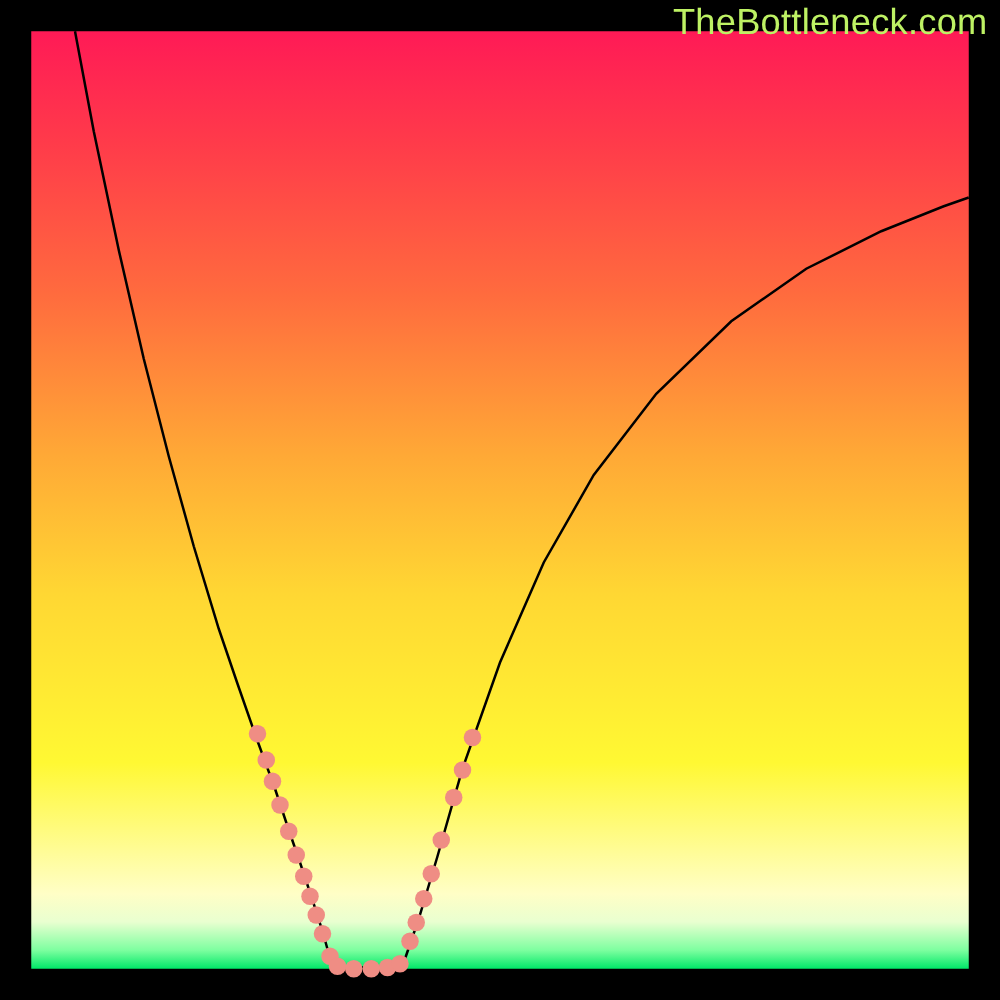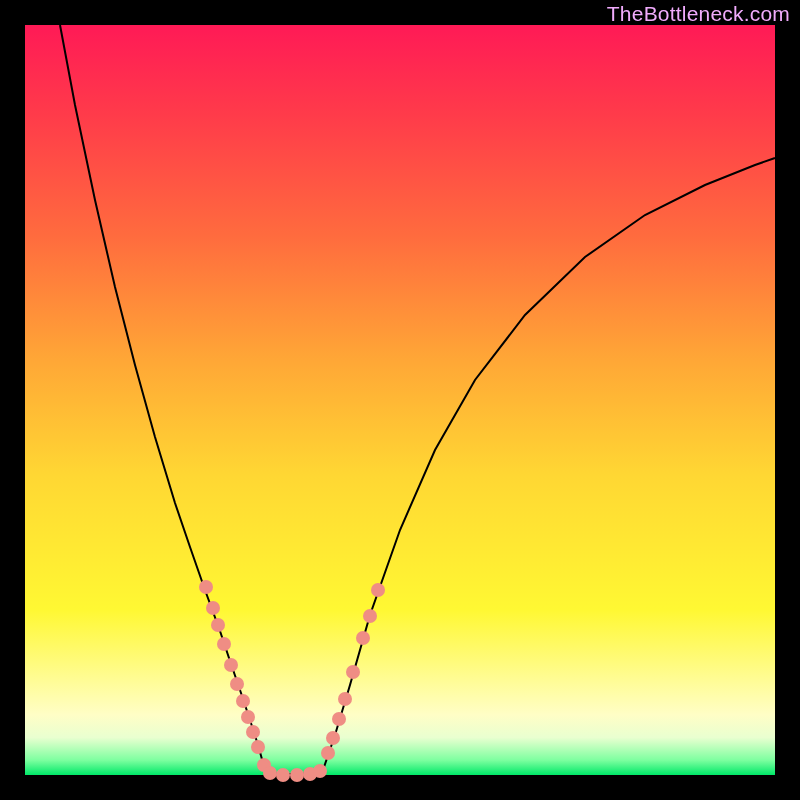--- a/index.html
+++ b/index.html
@@ -28,22 +28,22 @@
       #fffec6 92%,
       #e9ffd0 95%,
       #7effa0 98%,
       #00e868 100%
     );
   }
   .watermark {
     position: absolute;
     top: 2px;
     right: 10px;
-    color: #f0abfc;
-    font-size: 21px;
+    color: #bef264;
+    font-size: 29px;
     font-weight: 400;
     letter-spacing: 0.2px;
   }
   svg.plot {
     position: absolute;
     left: 0;
     top: 0;
     width: 750px;
     height: 750px;
     overflow: visible;

